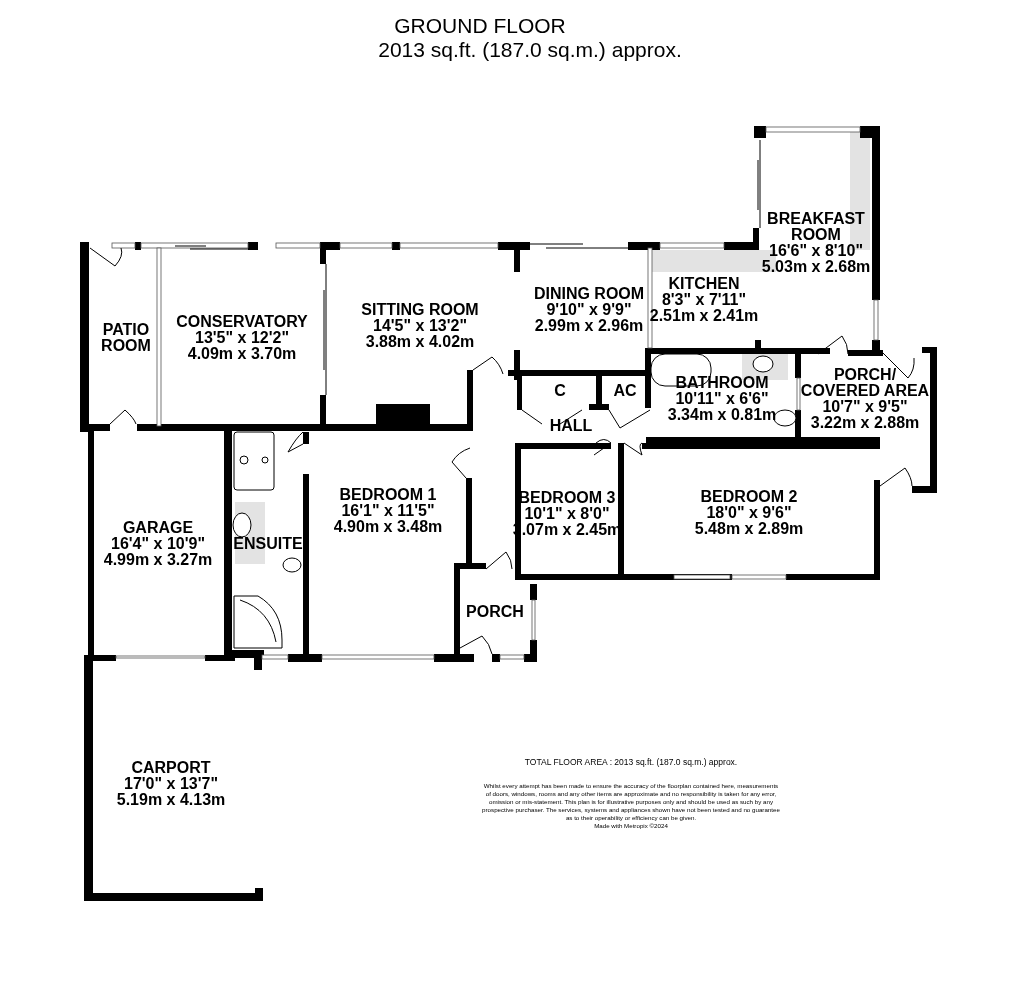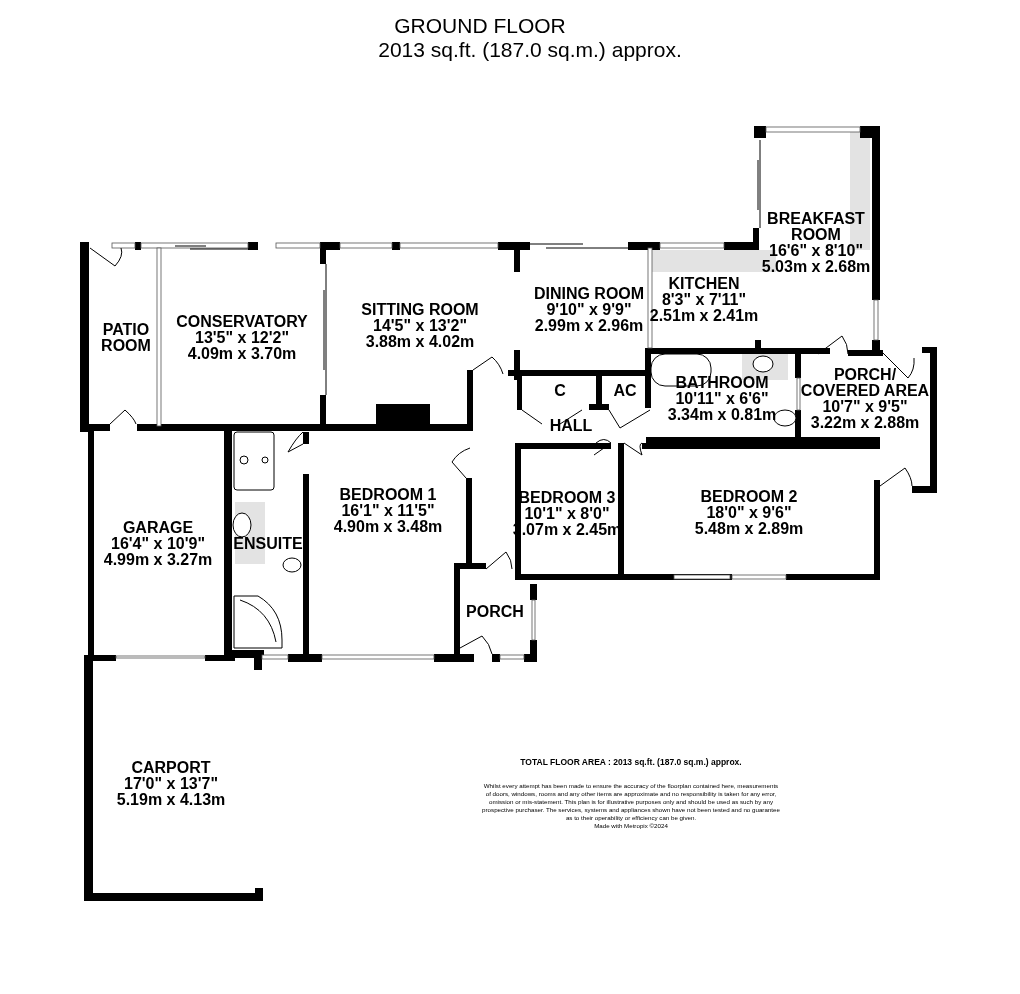--- a/index.html
+++ b/index.html
@@ -4,21 +4,21 @@
 <style>
   html, body { margin:0; padding:0; background:#ffffff; }
   body { width:1020px; height:994px; position:relative; overflow:hidden; font-family:"Liberation Sans", sans-serif; color:#000; }
   .title { position:absolute; left:0; width:1060px; text-align:center; font-size:21px; line-height:24px; }
   #t1 { top:14px; left:-50px; }
   #t2 { top:38px; left:0px; width:1060px; }
   svg { position:absolute; left:0; top:0; }
   .room { position:absolute; text-align:center; font-weight:bold; font-size:16px; line-height:16px; white-space:nowrap; transform:translateX(-50%); }
   .room span { display:block; }
   .footer { position:absolute; left:446px; top:757px; width:370px; text-align:center; }
-  .footer .total { font-size:8.5px; line-height:11px; margin-bottom:14px;font-weight:bold; }
+  .footer .total { font-size:8.5px; line-height:11px; margin-bottom:14px; }
   .footer .disc { font-size:6.2px; line-height:8px; }
 </style>
 </head>
 <body>
 
 <div id="t1" class="title">GROUND FLOOR</div>
 <div id="t2" class="title">2013 sq.ft. (187.0 sq.m.) approx.</div>
 
 <svg width="1020" height="994" viewBox="0 0 1020 994">
 

